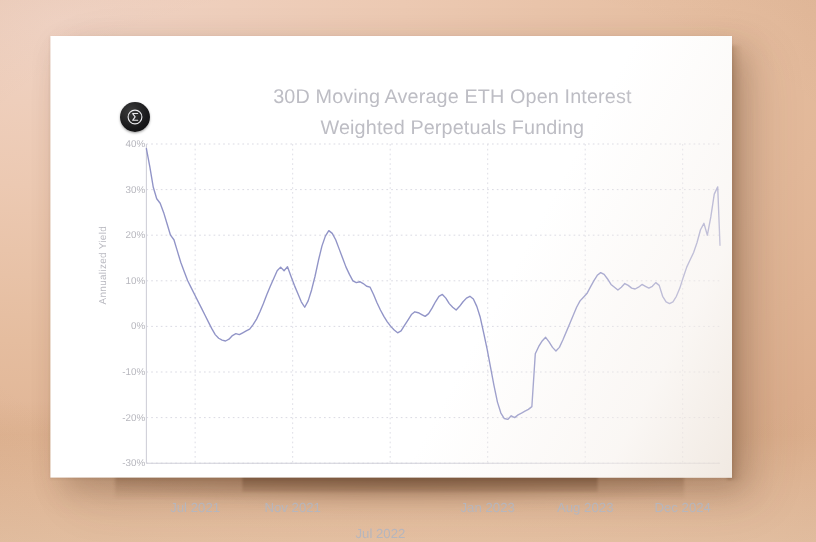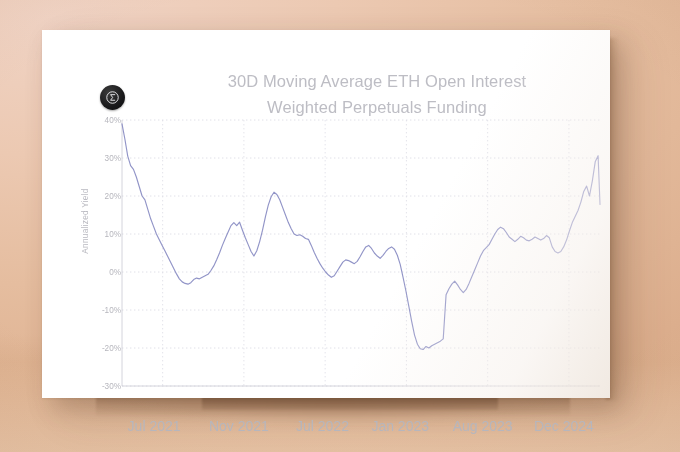--- a/index.html
+++ b/index.html
@@ -160,23 +160,23 @@
     left: 45px;
     top: 0;
     width: 34px;
     height: 368px;
   }
   .xtick {
     position: absolute;
     top: 0;
     width: 70px;
     margin-left: -35px;
-    text-align: left;
+    text-align: center;
     color: #b6b6bd;
-    font-size: 14px;
+    font-size: 11px;
   }
   #xtick-row {
     position: absolute;
     left: 0;
     top: 388px;
     width: 568px;
     height: 14px;
   }
   #svg-plot {
     position: absolute;
@@ -239,17 +239,17 @@
         <polyline points="80.00,93.80 82.87,109.00 85.74,126.10 88.60,135.60 91.47,139.40 94.34,147.00 97.21,156.50 100.08,166.00 102.94,169.80 105.81,179.30 108.68,188.80 111.55,196.40 114.42,204.00 117.28,209.70 120.15,215.40 123.02,221.10 125.89,226.80 128.76,232.50 131.62,238.20 134.49,243.90 137.36,248.84 140.23,251.88 143.10,253.40 145.96,254.16 148.83,252.64 151.70,249.60 154.57,248.08 157.44,248.84 160.30,247.32 163.17,245.80 166.04,244.28 168.91,240.48 171.78,235.92 174.64,229.84 177.51,223.00 180.38,215.40 183.25,208.56 186.12,202.10 188.98,195.64 191.85,192.60 194.72,195.64 197.59,192.22 200.46,200.20 203.32,207.80 206.19,214.64 209.06,221.48 211.93,226.04 214.80,220.72 217.66,211.60 220.53,200.20 223.40,186.90 226.27,175.12 229.14,166.76 232.00,162.20 234.87,164.48 237.74,169.80 240.61,177.40 243.48,185.00 246.34,192.60 249.21,198.68 252.08,204.00 254.95,205.52 257.82,204.76 260.68,206.28 263.55,208.56 266.42,209.32 269.29,215.40 272.16,222.24 275.02,228.32 277.89,233.64 280.76,238.20 283.63,242.00 286.50,245.04 289.36,247.32 292.23,245.80 295.10,241.24 297.97,236.68 300.84,232.12 303.70,229.84 306.57,230.60 309.44,232.12 312.31,233.64 315.18,231.36 318.04,226.80 320.91,221.48 323.78,216.92 326.65,215.40 329.52,218.44 332.38,223.00 335.25,226.04 338.12,228.32 340.99,225.28 343.86,221.48 346.72,218.44 349.59,216.92 352.46,219.20 355.33,225.28 358.20,234.40 361.06,247.32 363.93,261.00 366.80,276.20 369.67,291.40 372.54,305.08 375.40,314.20 378.27,318.76 381.14,319.52 384.01,316.48 386.88,318.00 389.74,315.72 392.61,314.20 395.48,312.68 398.35,311.16 401.22,308.88 404.08,264.80 406.95,258.72 409.82,254.16 412.69,251.12 415.56,254.92 418.42,259.48 421.29,262.52 424.16,259.48 427.03,253.40 429.90,246.56 432.76,239.72 435.63,232.88 438.50,226.04 441.37,220.72 444.24,217.68 447.10,214.64 449.97,209.32 452.84,204.00 455.71,199.44 458.58,197.16 461.44,198.68 464.31,202.48 467.18,207.04 470.05,209.32 472.92,211.60 475.78,209.32 478.65,206.28 481.52,207.80 484.39,210.08 487.26,210.84 490.12,209.32 492.99,207.04 495.86,208.56 498.73,210.08 501.60,208.56 504.46,205.52 507.33,207.80 510.20,216.92 513.07,221.48 515.94,223.00 518.80,221.48 521.67,216.92 524.54,210.08 527.41,200.96 530.28,192.60 533.14,186.52 536.01,180.44 538.88,172.08 541.75,161.44 544.62,156.12 547.48,166.00 550.35,150.80 553.22,131.80 556.09,125.72 558.00,174.36" fill="none" stroke="#8b8ec4" stroke-width="1.15" stroke-linejoin="round" stroke-linecap="round" opacity="0.95"></polyline>
       </svg>
   </div>
 
   <div id="card-gloss"></div>
 </div>
 
 <div id="xtick-row" style="position:absolute;left:42px;top:418px;width:568px;height:14px;">
     <div class="xtick" style="left: 120.6px;">Jul 2021</div>
     <div class="xtick" style="left: 201.9px;">Nov 2021</div>
-    <div class="xtick" style="left: 289px;">Jul 2022</div>
+    <div class="xtick" style="left: 275px; margin-top: 21px;">Jul 2022</div>
     <div class="xtick" style="left: 364.4px;">Jan 2023</div>
     <div class="xtick" style="left: 445.7px;">Aug 2023</div>
     <div class="xtick" style="left: 526.9px;">Dec 2024</div>
   </div>
 
 </body></html>

